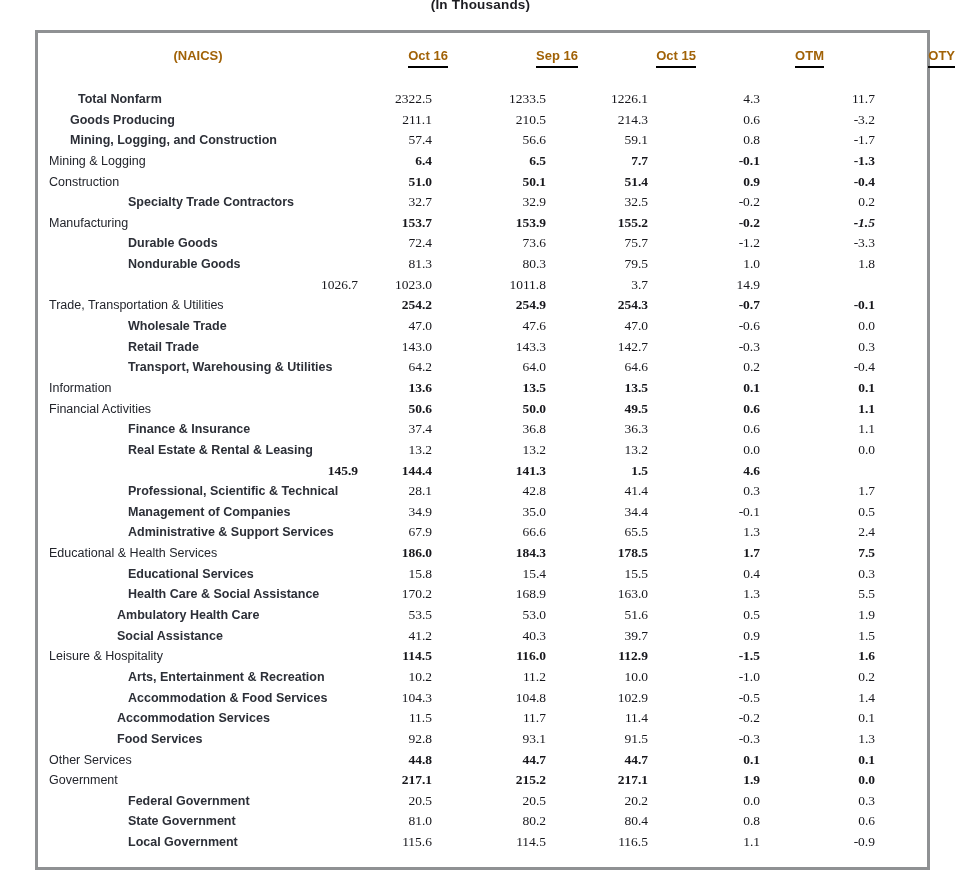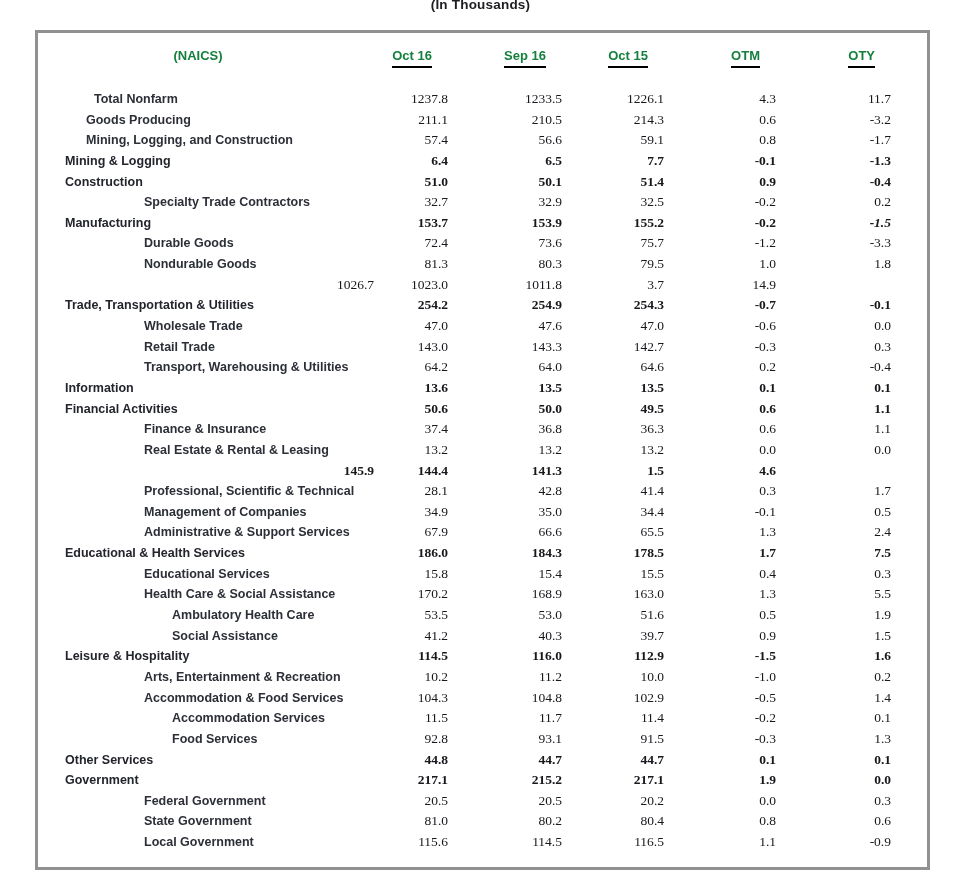--- a/index.html
+++ b/index.html
@@ -34,54 +34,54 @@
     box-sizing: border-box;
     border: 3px solid #8f9193;
     background: #ffffff;
   }
   .header-row {
     display: grid;
     grid-template-columns: 320px 74px 114px 102px 112px 115px;
     margin-top: 14px;
     font-size: 13px;
     font-weight: 700;
-    color: #15803d;
+    color: #a16207;
     line-height: 18px;
+    gap: 16px;
   }
   .header-cell {
     text-align: right;
     white-space: nowrap;
   }
   .header-cell.label-head {
     text-align: center;
   }
   .uline {
     display: inline-block;
     border-bottom: 2px solid #000000;
     padding-bottom: 1px;
   }
   .rows {
     margin-top: 21px;
-    margin-left: 16px;
   }
   .trow {
     display: grid;
     grid-template-columns: 320px 74px 114px 102px 112px 115px;
     height: 20.65px;
     line-height: 20.65px;
     white-space: nowrap;
   }
   .lbl {
     font-size: 12.5px;
     font-weight: 600;
     color: #2c2f37;
     overflow: hidden;
   }
   .trow.bold .lbl {
-    font-weight: 700;
+    font-weight: 400;
     color: #23252c;
     padding-left: 11px;
   }
   .val {
     font-family: "Liberation Serif", serif;
     font-size: 13.5px;
     text-align: right;
     color: #17171c;
     font-weight: 400;
   }
@@ -89,40 +89,40 @@
     font-weight: 700;
   }
   .val.italic {
     font-style: italic;
     font-weight: 400;
   }
   .ind0 { padding-left: 40px; }
   .ind1 { padding-left: 32px; }
   .ind2 { padding-left: 60px; }
   .ind3 { padding-left: 90px; }
-  .ind4 { padding-left: 118px; }
+  .ind4 { padding-left: 79px; }
 </style>
 </head>
 <body>
 
 <div class="doc-title">(In Thousands)</div>
 
 <div class="table-frame">
   <div class="header-row">
     <div class="header-cell label-head"><span>(NAICS)</span></div>
     <div class="header-cell"><span class="uline">Oct 16</span></div>
     <div class="header-cell"><span class="uline">Sep 16</span></div>
     <div class="header-cell"><span class="uline">Oct 15</span></div>
     <div class="header-cell"><span class="uline">OTM</span></div>
     <div class="header-cell"><span class="uline">OTY</span></div>
   </div>
   <div class="rows" id="rows-container">
       <div class="trow">
         <div class="lbl ind0">Total Nonfarm</div>
-        <div class="val">1237.8</div>
+        <div class="val">2322.5</div>
         <div class="val">1233.5</div>
         <div class="val">1226.1</div>
         <div class="val">4.3</div>
         <div class="val">11.7</div>
       </div>
       <div class="trow">
         <div class="lbl ind1">Goods Producing</div>
         <div class="val">211.1</div>
         <div class="val">210.5</div>
         <div class="val">214.3</div>

